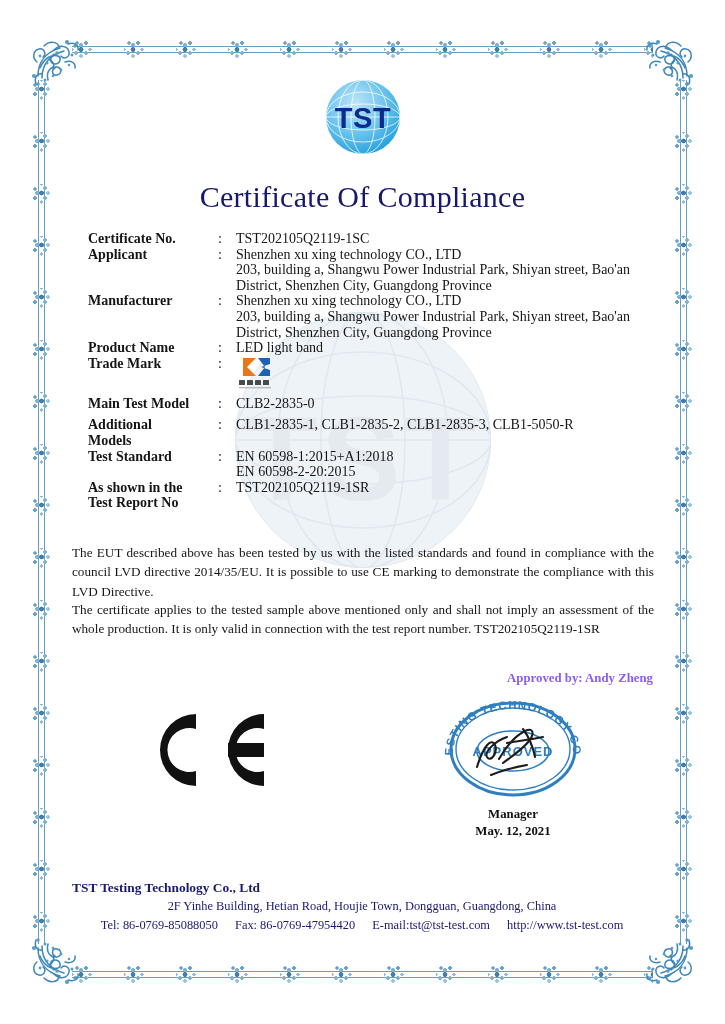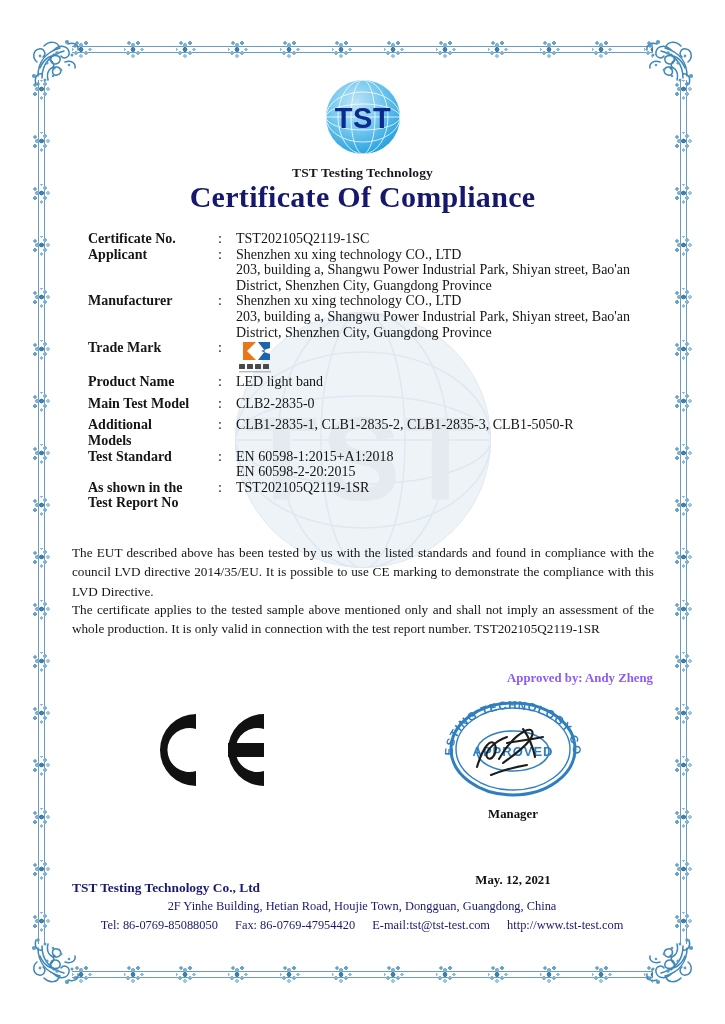--- a/index.html
+++ b/index.html
@@ -118,21 +118,21 @@
     font-weight: bold;
     color: #17171f;
     letter-spacing: 0.1px;
   }
   .cert-title {
     position: absolute;
     left: 0; right: 0;
     top: 180px;
     text-align: center;
     font-size: 30px;
-    font-weight: bold;
+    font-weight: normal;
     color: #16186d;
     letter-spacing: 0.3px;
   }
 
   
   .fields {
     position: absolute;
     left: 88px;
     top: 231px;
     width: 560px;
@@ -181,21 +181,21 @@
     position: absolute;
     left: 437px;
     width: 152px;
     text-align: center;
     font-size: 12.8px;
     font-weight: bold;
     color: #101010;
     line-height: 17px;
   }
   .mgr-role { top: 806px; }
-  .mgr-date { top: 872px; }
+  .mgr-date { top: 823px; }
 
   .ce-mark {
     position: absolute;
     left: 150px;
     top: 706px;
     width: 120px;
     height: 88px;
   }
 
   
@@ -394,21 +394,20 @@
         <ellipse cx="46" cy="39" rx="37" ry="37" fill="url(#gl)"></ellipse>
         <g clip-path="url(#clipG)" fill="none" stroke="#ffffff" stroke-width="0.9" opacity="0.85">
           <ellipse cx="46" cy="39" rx="12" ry="37"></ellipse>
           <ellipse cx="46" cy="39" rx="25" ry="37"></ellipse>
           <line x1="9" y1="39" x2="83" y2="39"></line>
           <ellipse cx="46" cy="39" rx="37" ry="13"></ellipse>
           <ellipse cx="46" cy="39" rx="37" ry="25"></ellipse>
         </g>
         <text x="46" y="50" text-anchor="middle" font-family="'Liberation Sans', sans-serif" font-weight="bold" font-size="29" fill="#0d2b8c" letter-spacing="0.5">TST</text>
       </svg>
-      <div class="logo-sub">TST Testing Technology</div>
     </div>
 
     <div class="cert-title">Certificate Of Compliance</div>
 
     <table class="fields">
       <tbody>
           <tr>
         <td class="lbl">Certificate No.</td>
         <td class="col">:</td>
         <td>
@@ -424,44 +423,44 @@
           <div class="val-line">District, Shenzhen City, Guangdong Province</div>
         </td>
       </tr>
       <tr>
         <td class="lbl">Manufacturer</td>
         <td class="col">:</td>
         <td>
           <div class="val-line">Shenzhen xu xing technology CO., LTD</div>
           <div class="val-line">203, building a, Shangwu Power Industrial Park, Shiyan street, Bao'an</div>
           <div class="val-line">District, Shenzhen City, Guangdong Province</div>
+        </td>
+      </tr>
+      <tr>
+        <td class="lbl">Product Name</td>
+        <td class="col">:</td>
+        <td>
+          <div class="val-line">LED light band</div>
         </td>
       </tr>
       <tr>
         <td class="lbl">Trade Mark</td>
         <td class="col">:</td>
         <td>
           <svg class="tm-logo" viewBox="0 0 41 34">
             <path d="M7 2 L20 2 L11 11 L20 20 L7 20 Z" fill="#e8761a"></path>
             <path d="M22 2 L34 2 L34 8 L25 11 L34 14 L34 20 L22 20 L29 11 Z" fill="#1e63b0"></path>
             <g fill="#4a4a4a">
               <rect x="3" y="24" width="6" height="5" rx="0.6"></rect>
               <rect x="11" y="24" width="6" height="5" rx="0.6"></rect>
               <rect x="19" y="24" width="6" height="5" rx="0.6"></rect>
               <rect x="27" y="24" width="6" height="5" rx="0.6"></rect>
             </g>
             <rect x="3" y="31" width="32" height="1.4" fill="#b9b9b9"></rect>
           </svg>
-        </td>
-      </tr>
-      <tr>
-        <td class="lbl">Product Name</td>
-        <td class="col">:</td>
-        <td>
-          <div class="val-line">LED light band</div>
         </td>
       </tr>
       <tr class="sp">
             <td colspan="3"></td>
           </tr>
       <tr>
         <td class="lbl">Main Test Model</td>
         <td class="col">:</td>
         <td>
           <div class="val-line">CLB2-2835-0</div>

